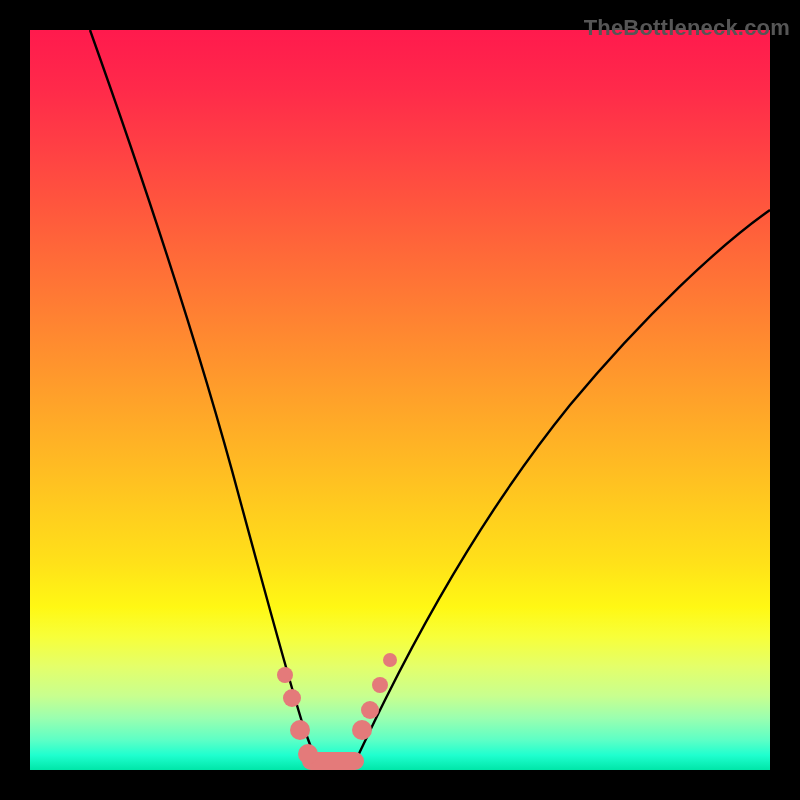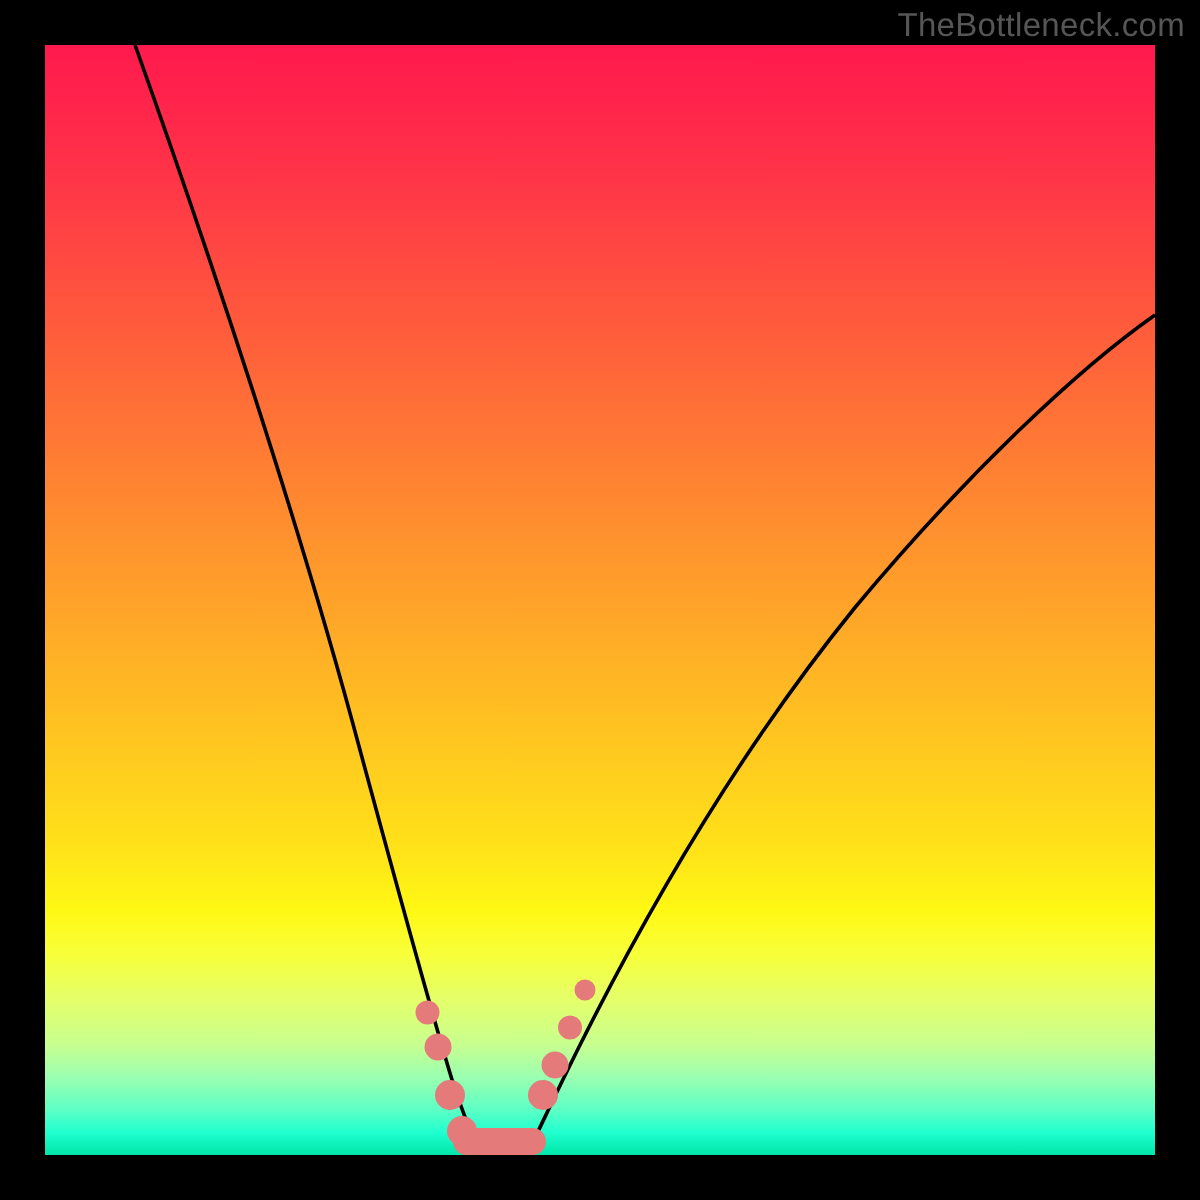--- a/index.html
+++ b/index.html
@@ -41,25 +41,25 @@
       #e4ff6a 86%,
       #c8ff8f 90%,
       #9affb0 93%,
       #5cffc6 96%,
       #1fffcf 98%,
       #00e6a8 100%
     );
   }
   .watermark {
     position: absolute;
-    top: 4px;
+    top: 15px;
     right: 10px;
     color: #565656;
     font-size: 22px;
-    font-weight: 400;
+    font-weight: 700;
     letter-spacing: 0.2px;
   }
   svg.curves {
     position: absolute;
     left: 0;
     top: 0;
     width: 740px;
     height: 740px;
   }
   .curve {

